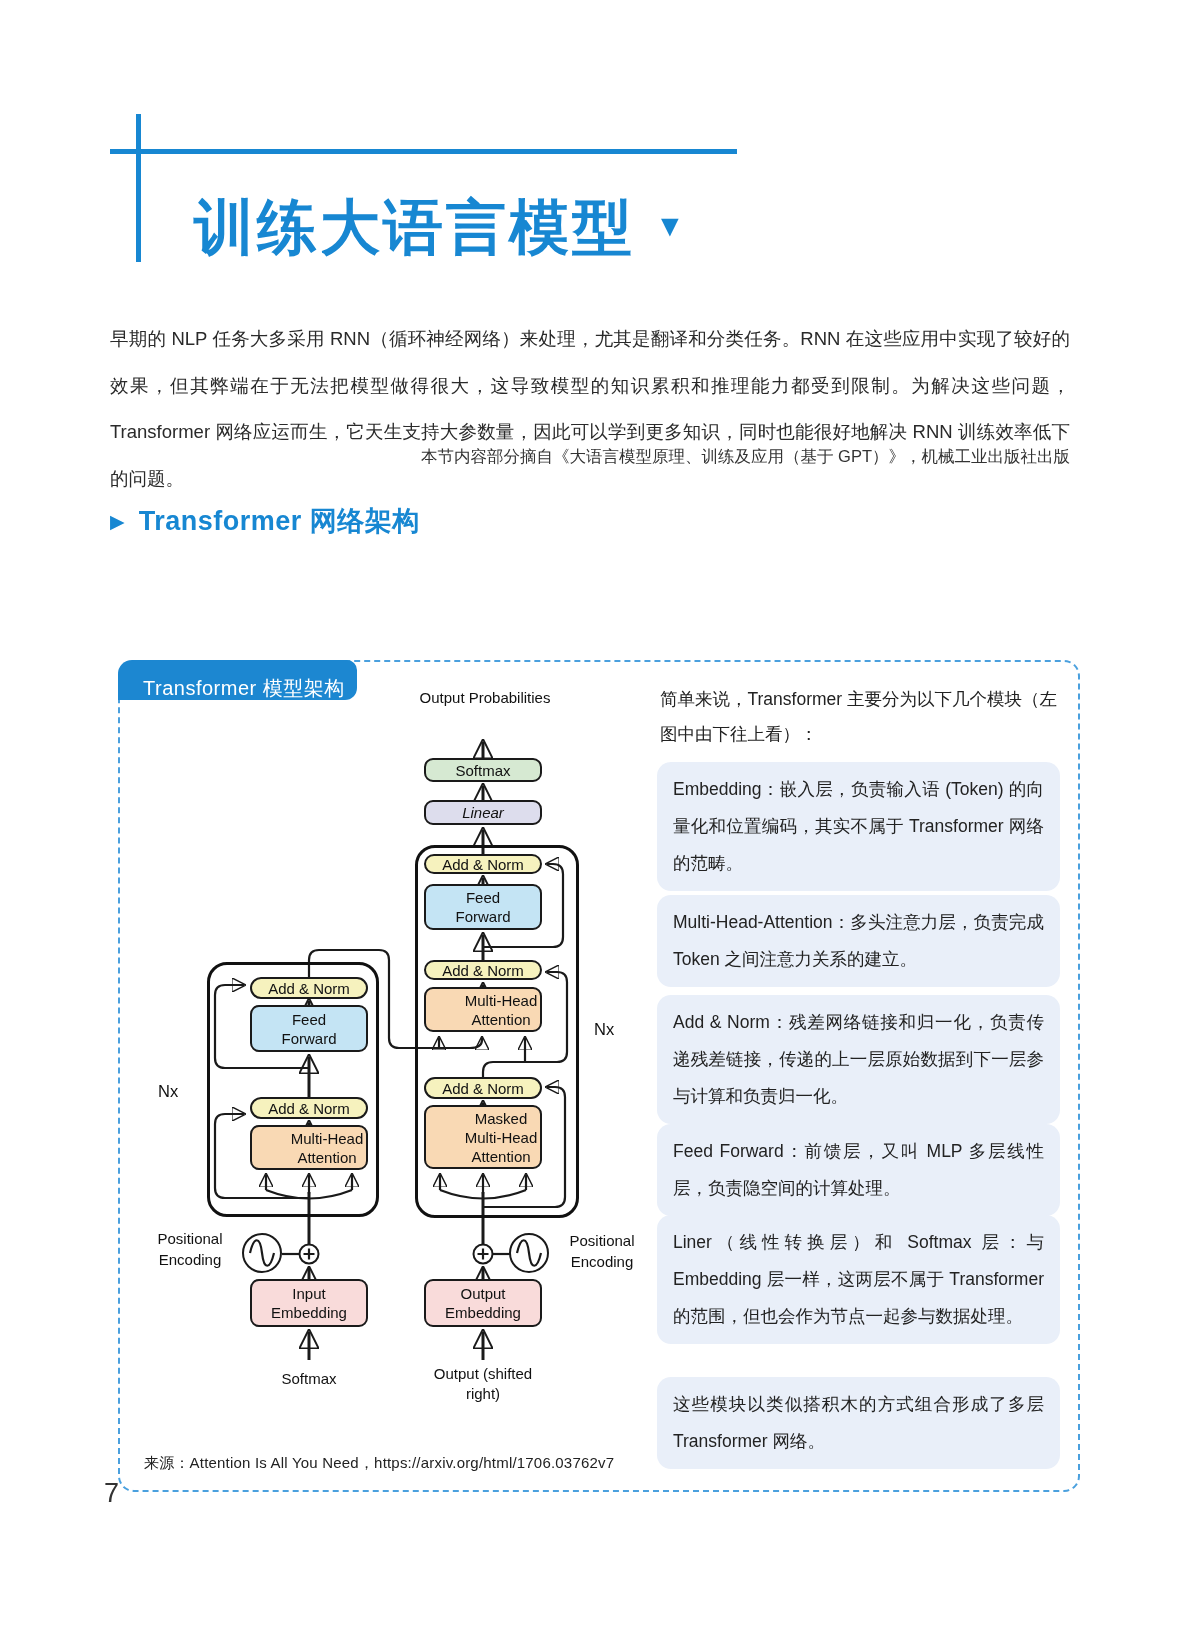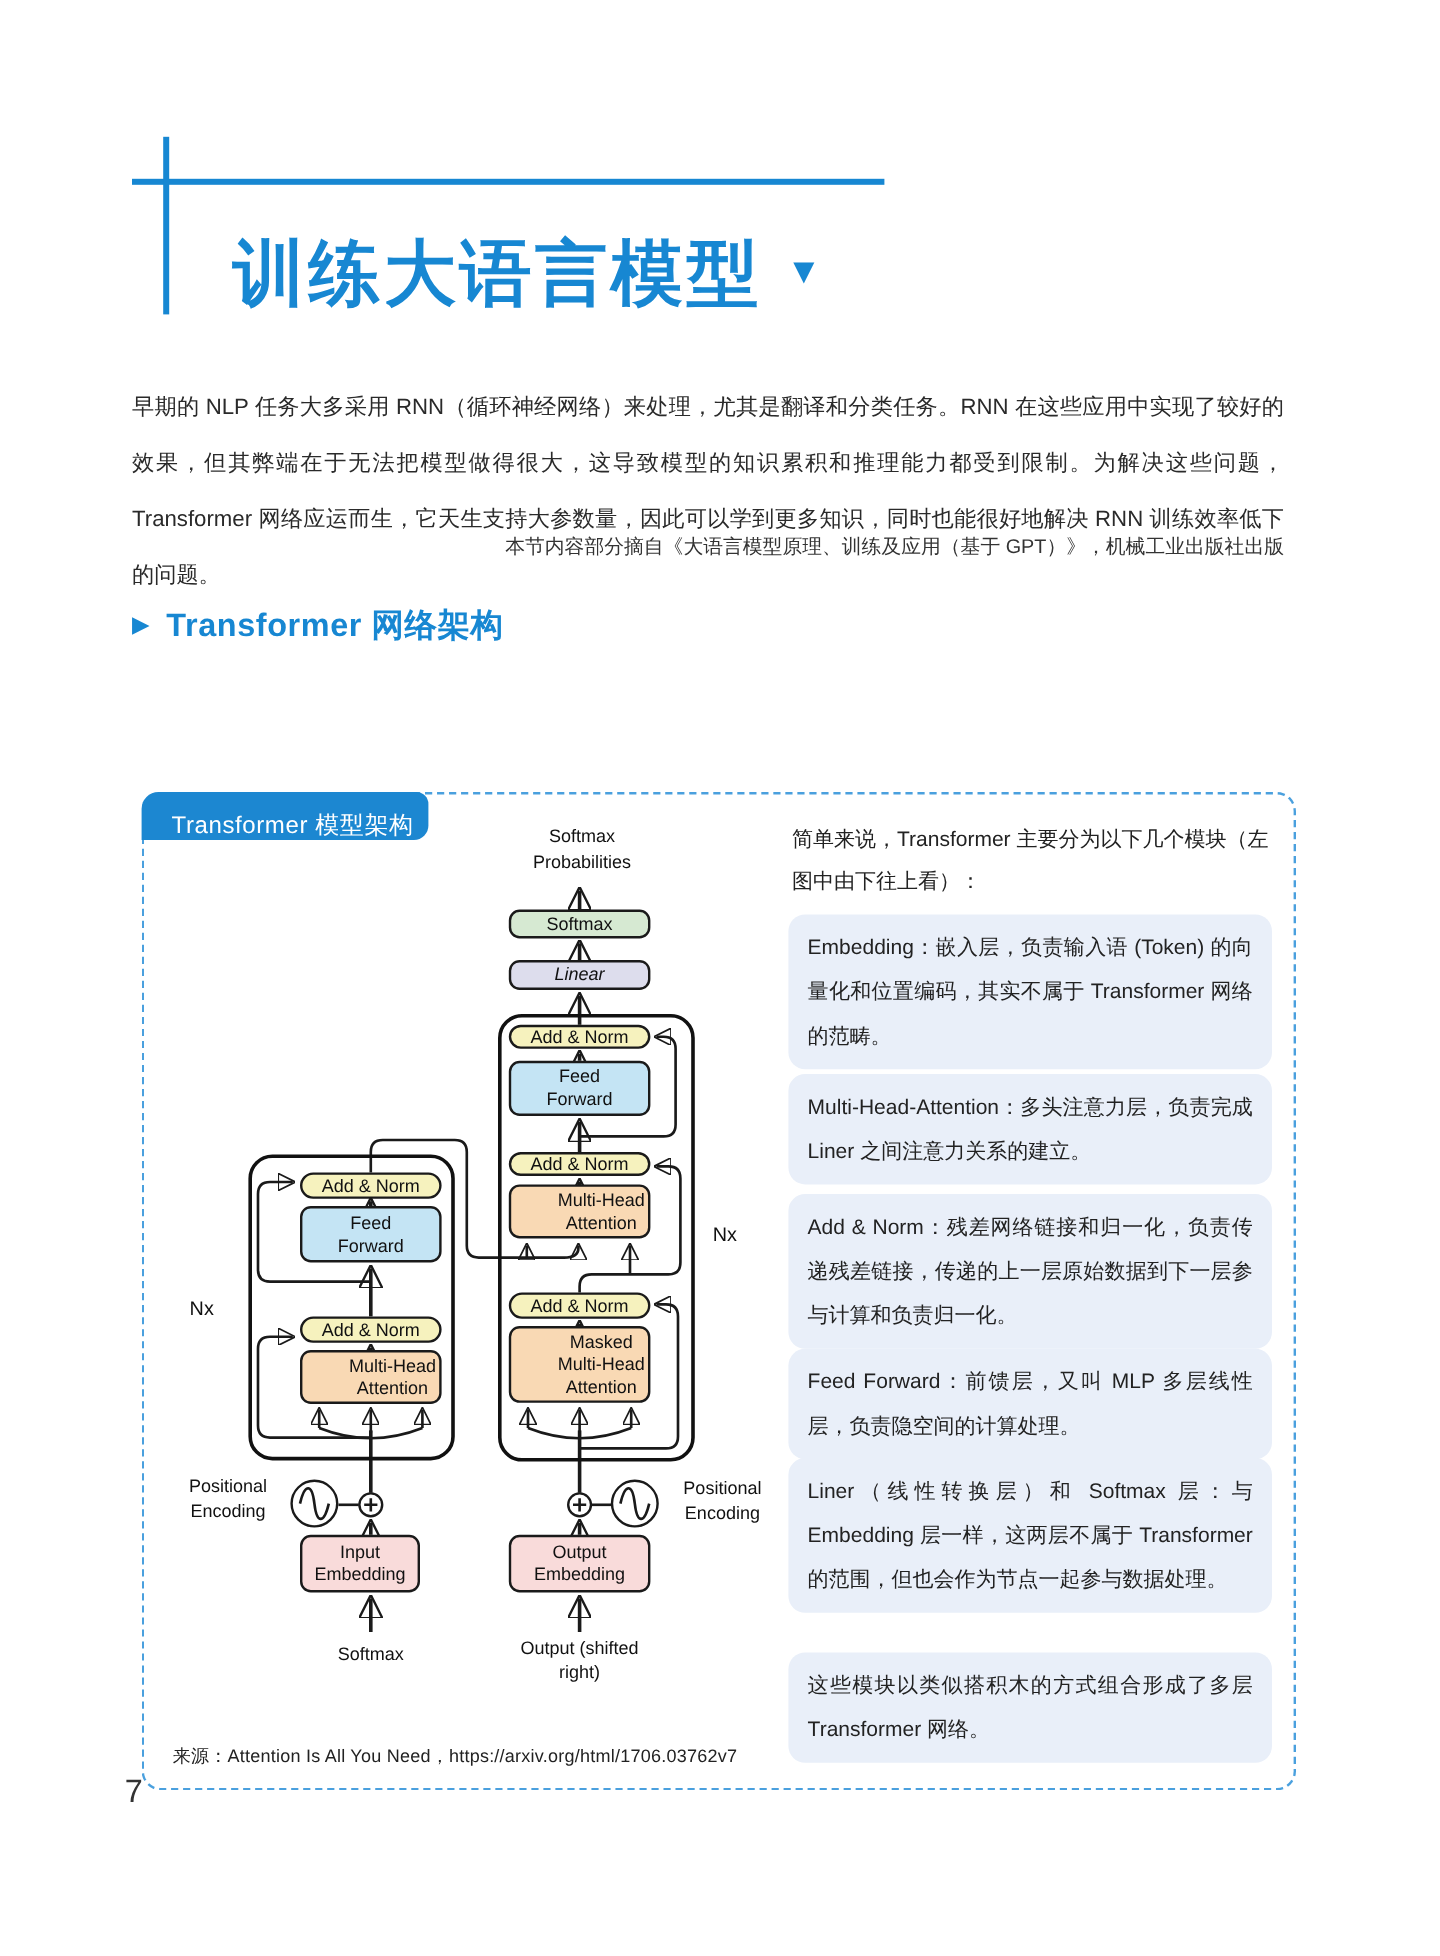--- a/index.html
+++ b/index.html
@@ -135,21 +135,21 @@
       <path class="w2" d="M183.5,592 H194.5 M189,586.5 V597.5"></path>
       <circle class="wc" cx="363" cy="592" r="9.5"></circle>
       <path class="w2" d="M357.5,592 H368.5 M363,586.5 V597.5"></path>
       <circle class="wc" cx="409" cy="591" r="19"></circle>
       <path class="w2" d="M397,591 C401,574 407,574 409,591 C411,608 417,608 421,591"></path>
     </svg>
 
     <div class="outer" style="left:87px;top:300px;width:172px;height:255px;"></div>
     <div class="outer" style="left:295px;top:183px;width:164px;height:373px;"></div>
 
-    <div class="dlabel" style="left:295px;top:25px;width:140px;"><span>Softmax Probabilities</span></div>
+    <div class="dlabel" style="left:295px;top:25px;width:140px;"><span>Output Probabilities</span></div>
     <div class="node green" style="left:304px;top:96px;width:118px;height:24px;">
         <span>Softmax</span>
       </div>
     <div class="node lav" style="left:304px;top:138px;width:118px;height:25px;">
         <span>Linear</span>
       </div>
     <div class="node an" style="left:304px;top:192px;width:118px;height:20px;">
         <span>Add &amp; Norm</span>
       </div>
     <div class="node ff" style="left:304px;top:222px;width:118px;height:46px;">
@@ -179,34 +179,34 @@
       </div>
     <div class="node mha" style="left:130px;top:463px;width:118px;height:45px;">
         <span class="wrapmid">Multi-Head Attention</span>
       </div>
 
     <div class="nx" style="left:38px;top:420px;">Nx</div>
     <div class="nx" style="left:474px;top:358px;">Nx</div>
 
     <div class="dlabel" style="left:15px;top:566px;width:110px;"><span>Positional Encoding</span></div>
     <div class="dlabel" style="left:427px;top:568px;width:110px;"><span>Positional Encoding</span></div>
-    <div class="node pink" style="left:130px;top:617px;width:100px;height:48px;">
+    <div class="node pink" style="left:130px;top:617px;width:118px;height:48px;">
         <span class="wrapmid">Input Embedding</span>
       </div>
     <div class="node pink" style="left:304px;top:617px;width:118px;height:48px;">
         <span class="wrapmid">Output Embedding</span>
       </div>
     <div class="dlabel" style="left:139px;top:706px;width:100px;"><span>Softmax</span></div>
     <div class="dlabel" style="left:303px;top:702px;width:120px;line-height:20px;"><span>Output (shifted right)</span></div>
 
     <div class="src">来源：Attention Is All You Need，https://arxiv.org/html/1706.03762v7</div>
 
     <div class="panel-intro">简单来说，Transformer 主要分为以下几个模块（左图中由下往上看）：</div>
     <div class="pblock" style="top:100px;">Embedding：嵌入层，负责输入语 (Token) 的向量化和位置编码，其实不属于 Transformer 网络的范畴。</div>
-    <div class="pblock" style="top:233px;">Multi-Head-Attention：多头注意力层，负责完成 Liner 之间注意力关系的建立。</div>
+    <div class="pblock" style="top:233px;">Multi-Head-Attention：多头注意力层，负责完成 Token 之间注意力关系的建立。</div>
     <div class="pblock" style="top:333px;">Add &amp; Norm：残差网络链接和归一化，负责传递残差链接，传递的上一层原始数据到下一层参与计算和负责归一化。</div>
     <div class="pblock" style="top:462px;">Feed Forward：前馈层，又叫 MLP 多层线性层，负责隐空间的计算处理。</div>
     <div class="pblock" style="top:553px;">Liner（线性转换层）和 Softmax 层：与 Embedding 层一样，这两层不属于 Transformer 的范围，但也会作为节点一起参与数据处理。</div>
     <div class="pblock" style="top:715px;">这些模块以类似搭积木的方式组合形成了多层 Transformer 网络。</div>
   </div>
 
   <div class="pagenum">7</div>
 </div>
 
 </body></html>

